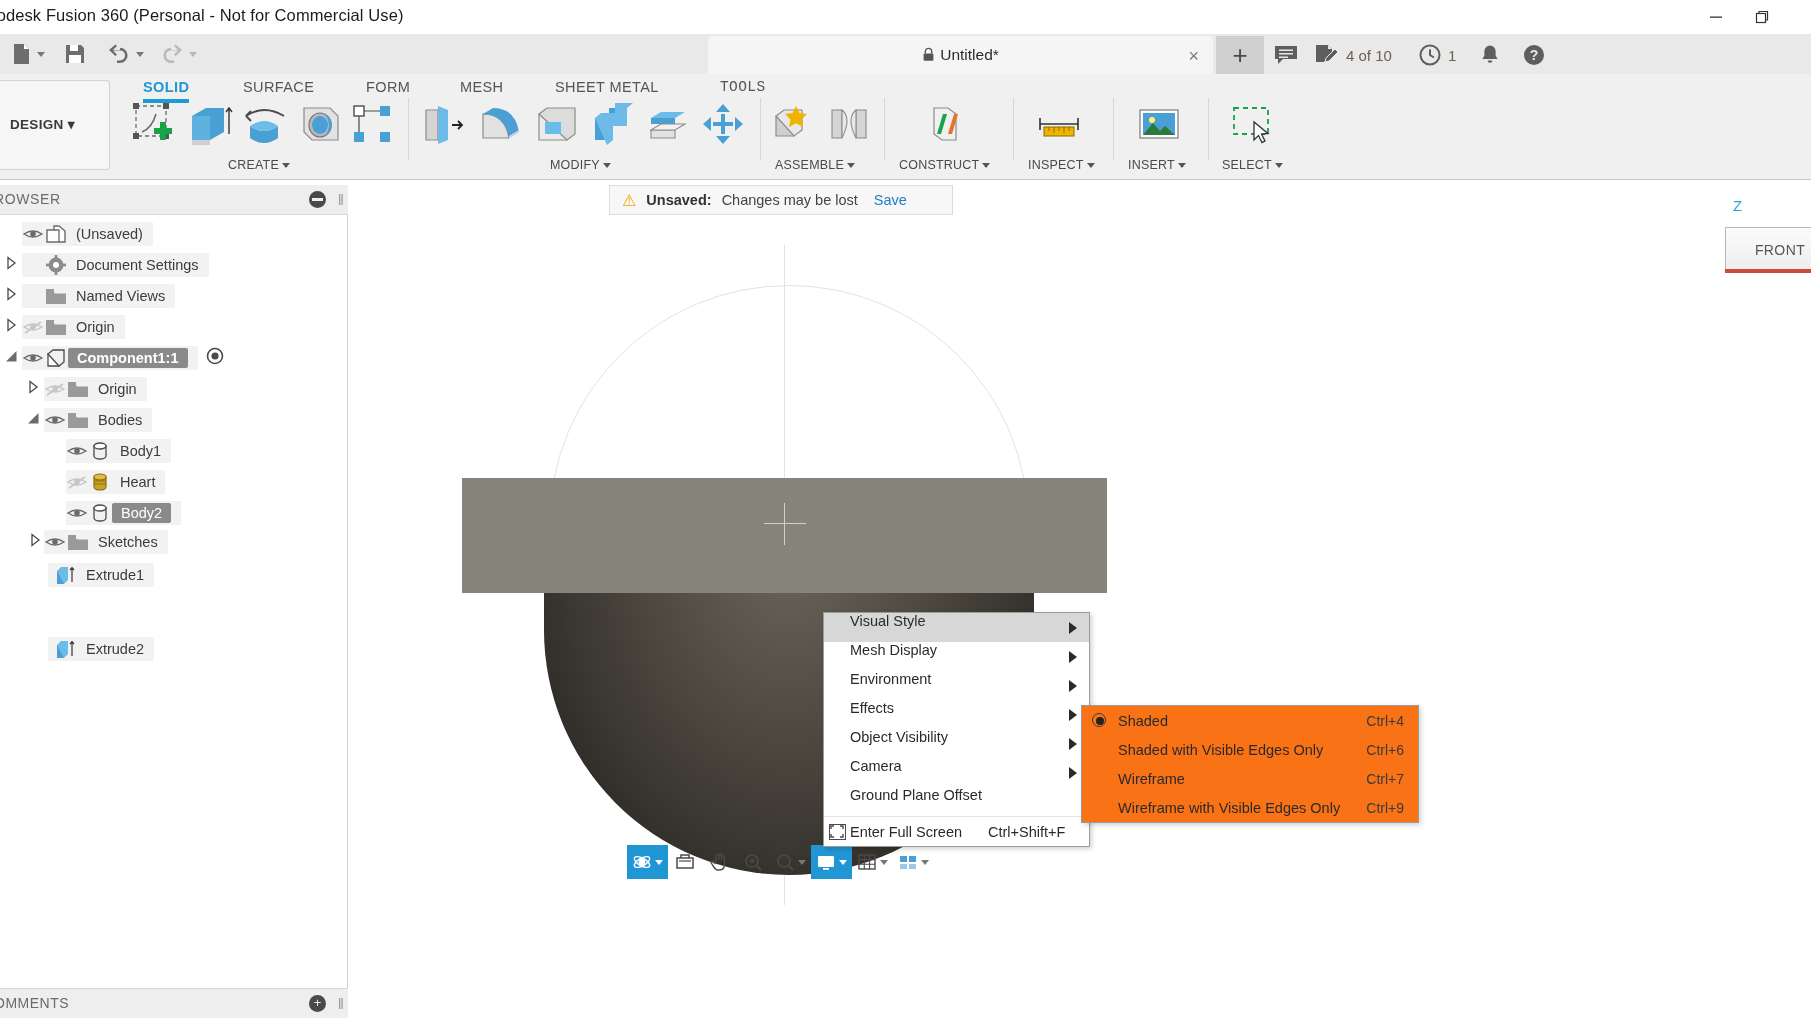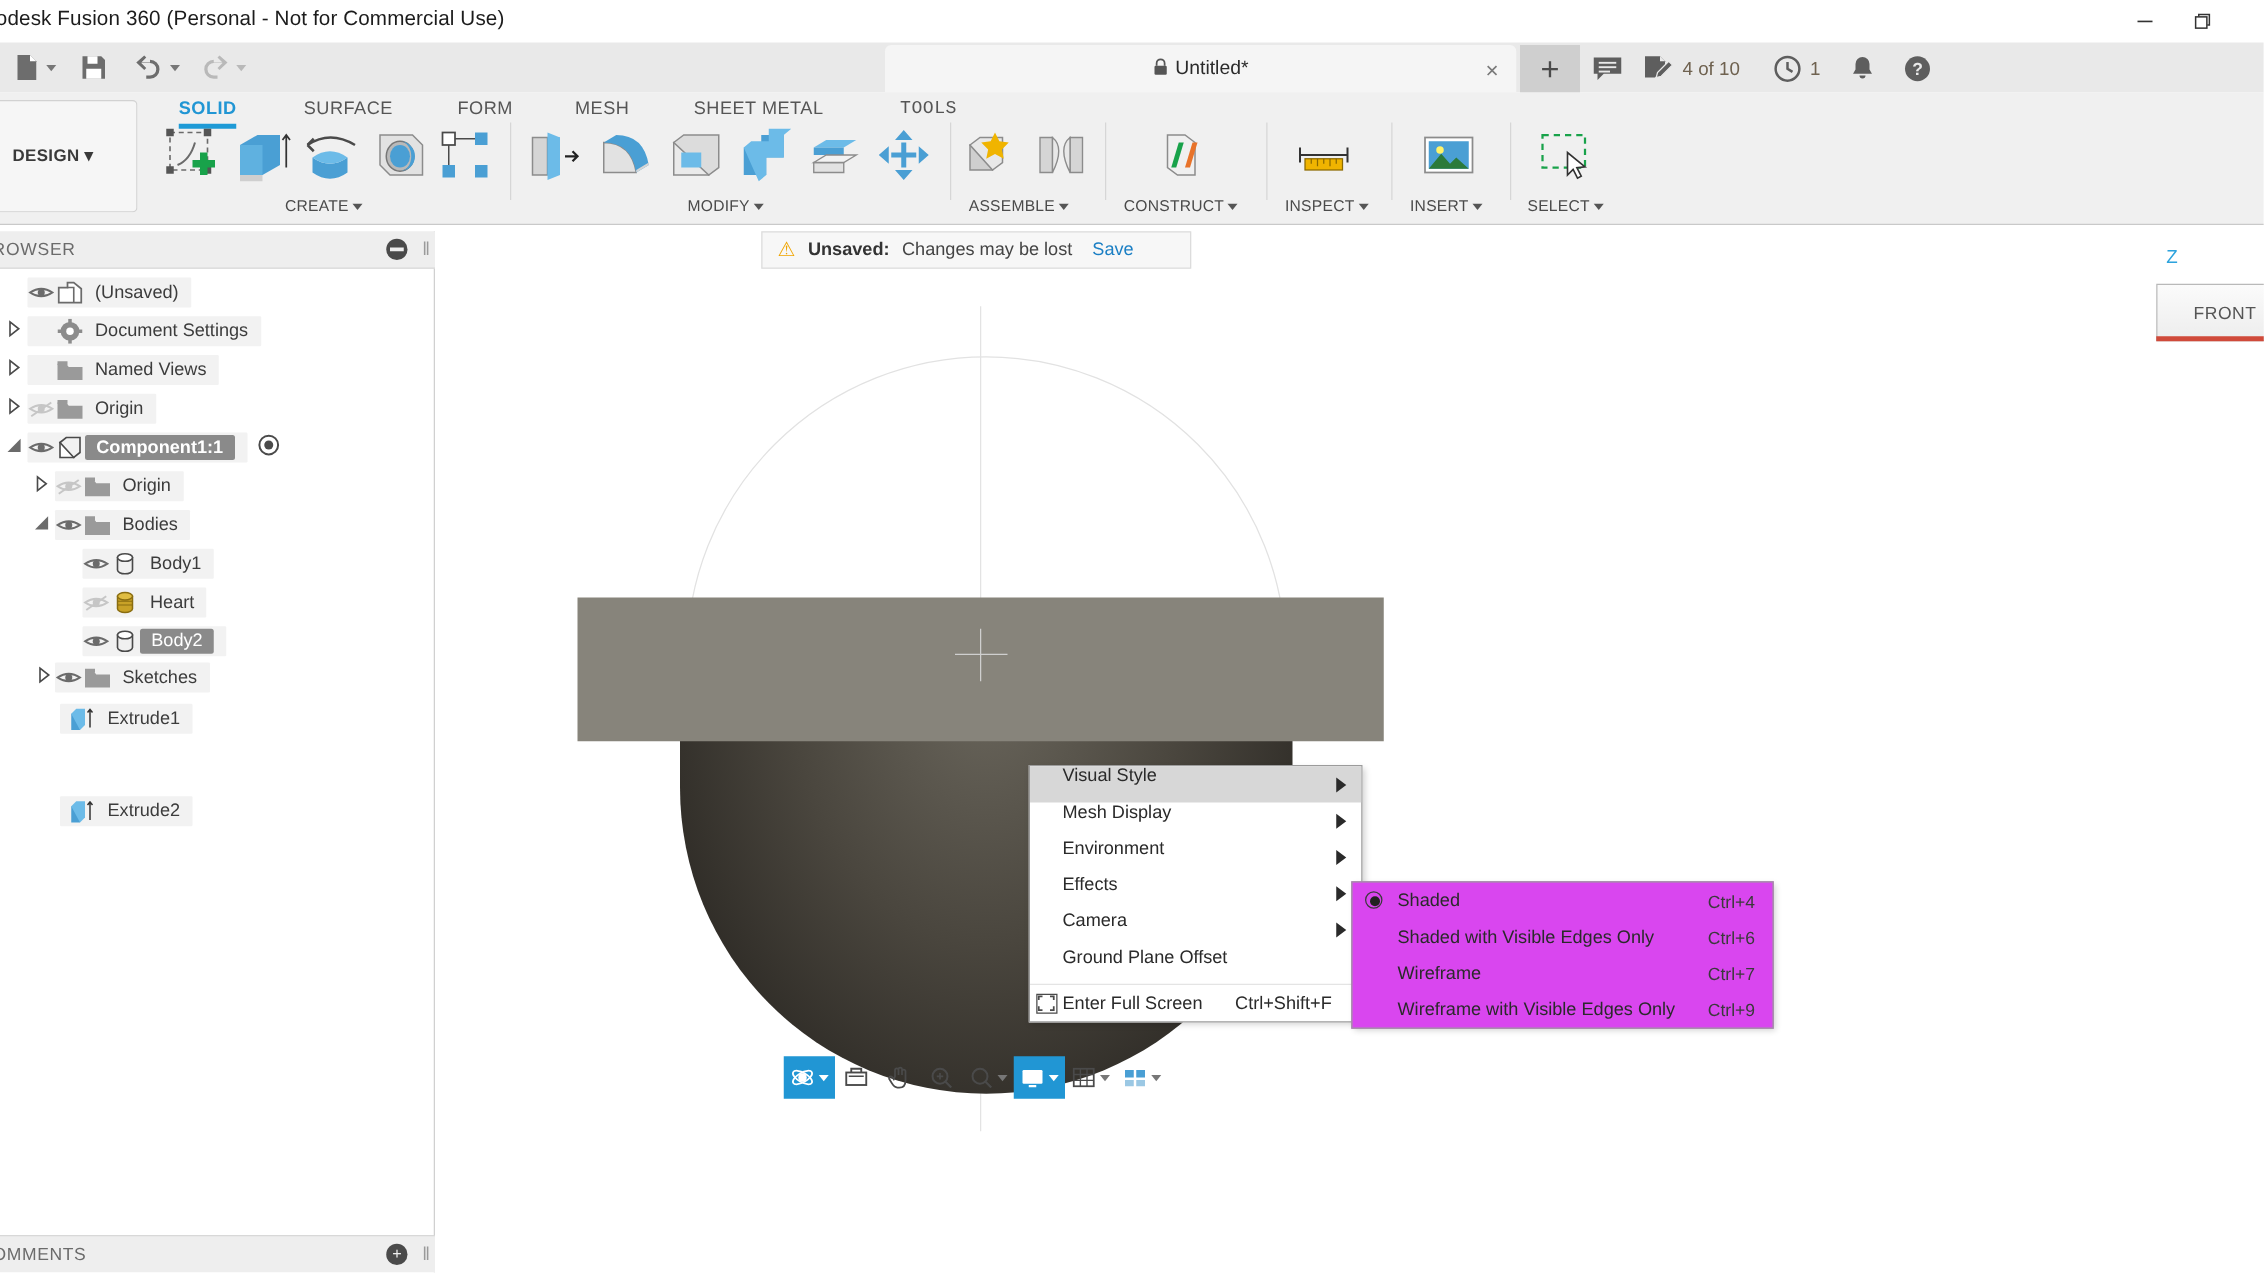--- a/index.html
+++ b/index.html
@@ -112,21 +112,21 @@
   .ctxitem { position:relative; height:29px; display:flex; align-items:flex-start; padding-left:26px;
       font-size:14.5px; color:#2a2a2a; }
   .ctxitem.hl { background:#d7d7d7; }
   .ctxitem .subarrow { position:absolute; right:12px; top:9px; width:0; height:0;
       border-top:6px solid transparent; border-bottom:6px solid transparent; border-left:8px solid #2a2a2a; }
   .ctx-fs { position:relative; height:30px; display:flex; align-items:center; gap:12px; padding-left:26px;
       font-size:14.5px; color:#2a2a2a; border-top:1px solid #e4e4e4; }
   .fs-ico { position:absolute; left:5px; top:7px; width:17px; height:16px; border:1.6px solid #4a4a4a; }
 
   
-  .submenu { position:absolute; left:1081px; top:705px; width:338px; background:#d946ef;
+  .submenu { position:absolute; left:1081px; top:705px; width:338px; background:#f97316;
       border:1px solid #9b9b9b; box-shadow:2px 2px 5px rgba(0,0,0,0.18); z-index:50; }
   .subitem { position:relative; height:29px; display:flex; align-items:center;
       padding-left:36px; font-size:14.5px; color:#2a2a2a; }
   .subitem.hl { background:#d7d7d7; }
   .subitem .sc { position:absolute; right:14px; font-size:14px; color:#3a3a3a; }
   .radio { position:absolute; left:10px; top:7px; width:14px; height:14px; border-radius:50%;
       border:1.8px solid #3a3a3a; }
   .radio:after { content:""; position:absolute; left:3px; top:3px; width:8px; height:8px;
       border-radius:50%; background:#222; }
 
@@ -780,20 +780,24 @@
         </div>
         <div class="ctxitem">
           <span>Environment</span>
           <span class="subarrow"></span>
         </div>
         <div class="ctxitem">
           <span>Effects</span>
           <span class="subarrow"></span>
         </div>
         <div class="ctxitem">
+          <span>Object Visibility</span>
+          <span class="subarrow"></span>
+        </div>
+        <div class="ctxitem">
           <span>Camera</span>
           <span class="subarrow"></span>
         </div>
         <div class="ctxitem">
           <span>Ground Plane Offset</span>
         </div>
       </div>
     <div class="ctx-fs">
       <span class="fs-ico">
         <svg width="14" height="13" viewBox="0 0 14 13">

